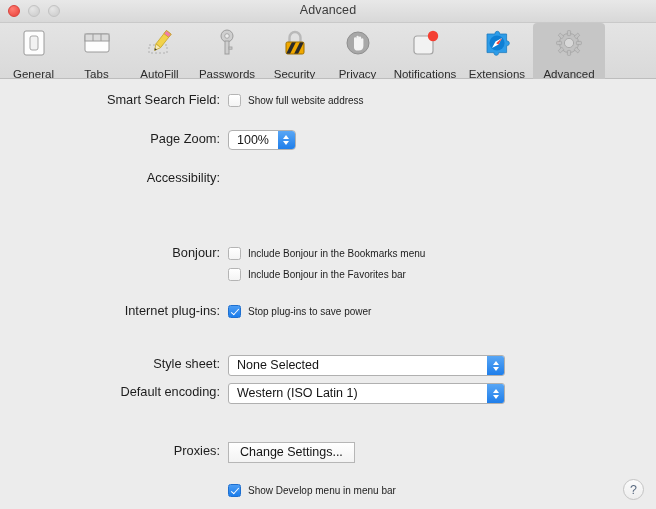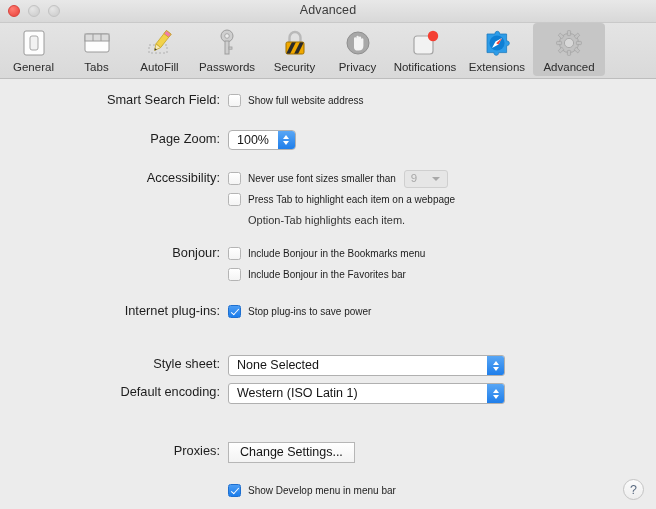--- a/index.html
+++ b/index.html
@@ -96,21 +96,21 @@
   }
   .tb-icon {
     width: 34px;
     height: 33px;
     position: relative;
     display: flex;
     align-items: center;
     justify-content: center;
   }
   .tb-label {
-    margin-top: 1px;
+    margin-top: 8px;
     font-size: 11.5px;
     color: #2c2c2c;
     white-space: nowrap;
     line-height: 14px;
   }
 
   
   .content {
     position: relative;
     height: 431px;
@@ -462,35 +462,20 @@
           <span class="stepper">
             <span class="arrow-up"></span>
             <span class="arrow-down"></span>
           </span>
         </div>
       </div>
     </div>
 
     <div class="row" style="left:90px; top:90px;">
       <div class="lbl">Accessibility:</div>
-      <div class="ctl" style="flex-direction:column; align-items:flex-start;">
-        <div class="cb-line">
-          <span class="checkbox"></span>
-          <span class="cb-text">Never use font sizes smaller than</span>
-          <span class="popup-sm">
-            <span class="val">9</span>
-            <span class="chev-dis"></span>
-          </span>
-        </div>
-        <div class="cb-line">
-          <span class="checkbox"></span>
-          <span class="cb-text">Press Tab to highlight each item on a webpage</span>
-        </div>
-        <div class="hint">Option-Tab highlights each item.</div>
-      </div>
     </div>
 
     <div class="row" style="left:90px; top:165px;">
       <div class="lbl">Bonjour:</div>
       <div class="ctl" style="flex-direction:column; align-items:flex-start;">
         <div class="cb-line">
           <span class="checkbox"></span>
           <span class="cb-text">Include Bonjour in the Bookmarks menu</span>
         </div>
         <div class="cb-line">

